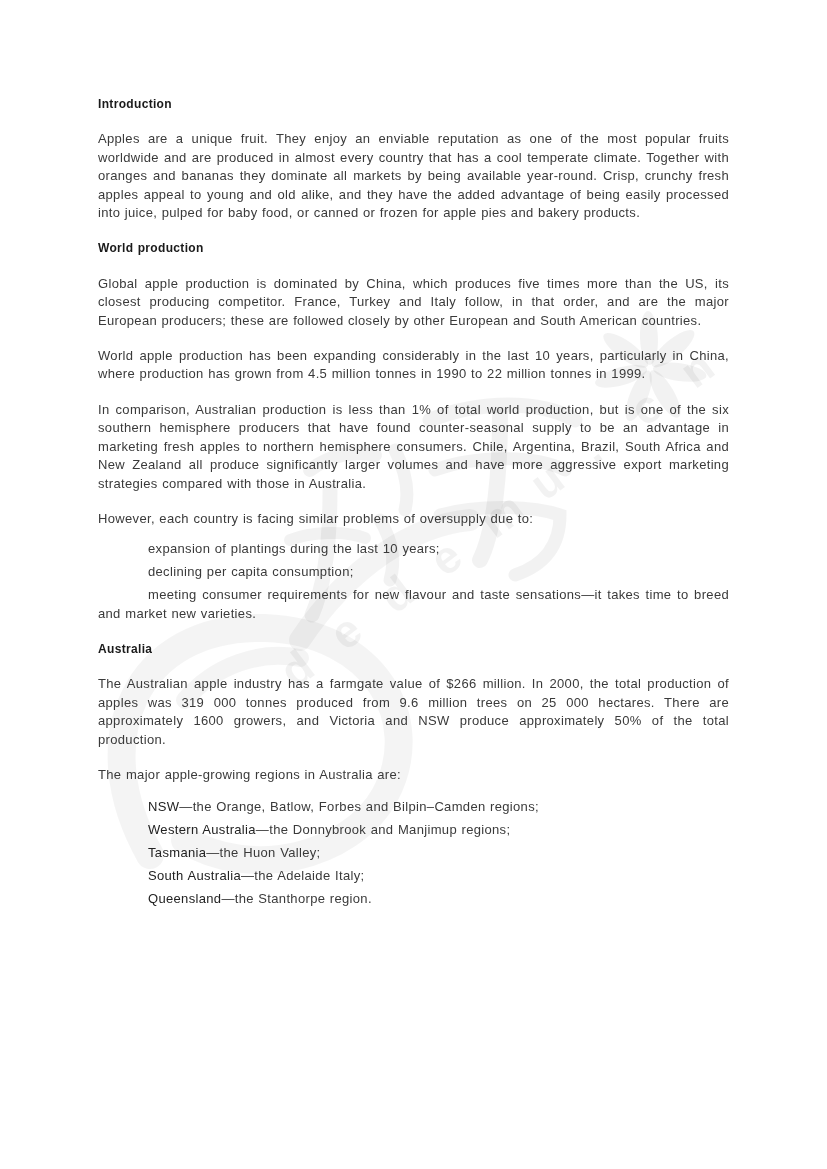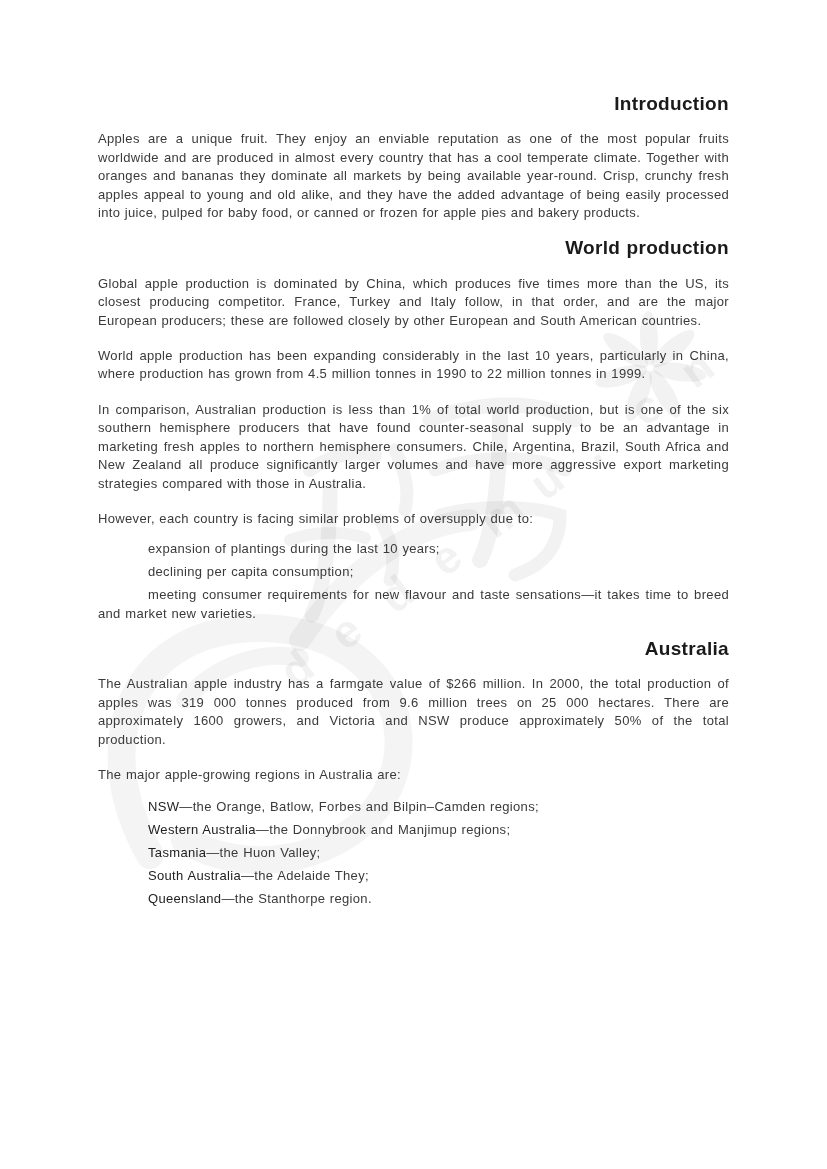--- a/index.html
+++ b/index.html
@@ -29,23 +29,22 @@
     z-index:1;
     color:#3a3a3a;
     font-size:13px;
     line-height:18.4px;
     letter-spacing:0.33px;
     word-spacing:0.6px;
   }
   .h {
     font-weight:bold;
     color:#1a1a1a;
-    font-size:19px;
+    font-size:12px;
     margin:17px 0 0 0;
-    text-align:right;
   }
   .h.first { margin-top:0; }
   .para {
     margin:17px 0 0 0;
     text-align:justify;
   }
   .para.tight { }
   .items { margin-top:12px; }
   .indent-item {
     margin:4.5px 0 0 0;
@@ -130,18 +129,18 @@
     <div class="h">Australia</div>
 
     <p class="para">The Australian apple industry has a farmgate value of $266 million. In 2000, the total production of apples was 319 000 tonnes produced from 9.6 million trees on 25 000 hectares. There are approximately 1600 growers, and Victoria and NSW produce approximately 50% of the total production.</p>
 
     <p class="para tight">The major apple-growing regions in Australia are:</p>
 
     <div class="regions">
       <p class="indent-item"><span class="region-name">NSW</span><span>—the Orange, Batlow, Forbes and Bilpin–Camden regions;</span></p>
       <p class="indent-item"><span class="region-name">Western Australia</span><span>—the Donnybrook and Manjimup regions;</span></p>
       <p class="indent-item"><span class="region-name">Tasmania</span><span>—the Huon Valley;</span></p>
-      <p class="indent-item"><span class="region-name">South Australia</span><span>—the Adelaide They;</span></p>
+      <p class="indent-item"><span class="region-name">South Australia</span><span>—the Adelaide Italy;</span></p>
       <p class="indent-item"><span class="region-name">Queensland</span><span>—the Stanthorpe region.</span></p>
     </div>
 
   </div>
 </div>
 
 </body></html>

